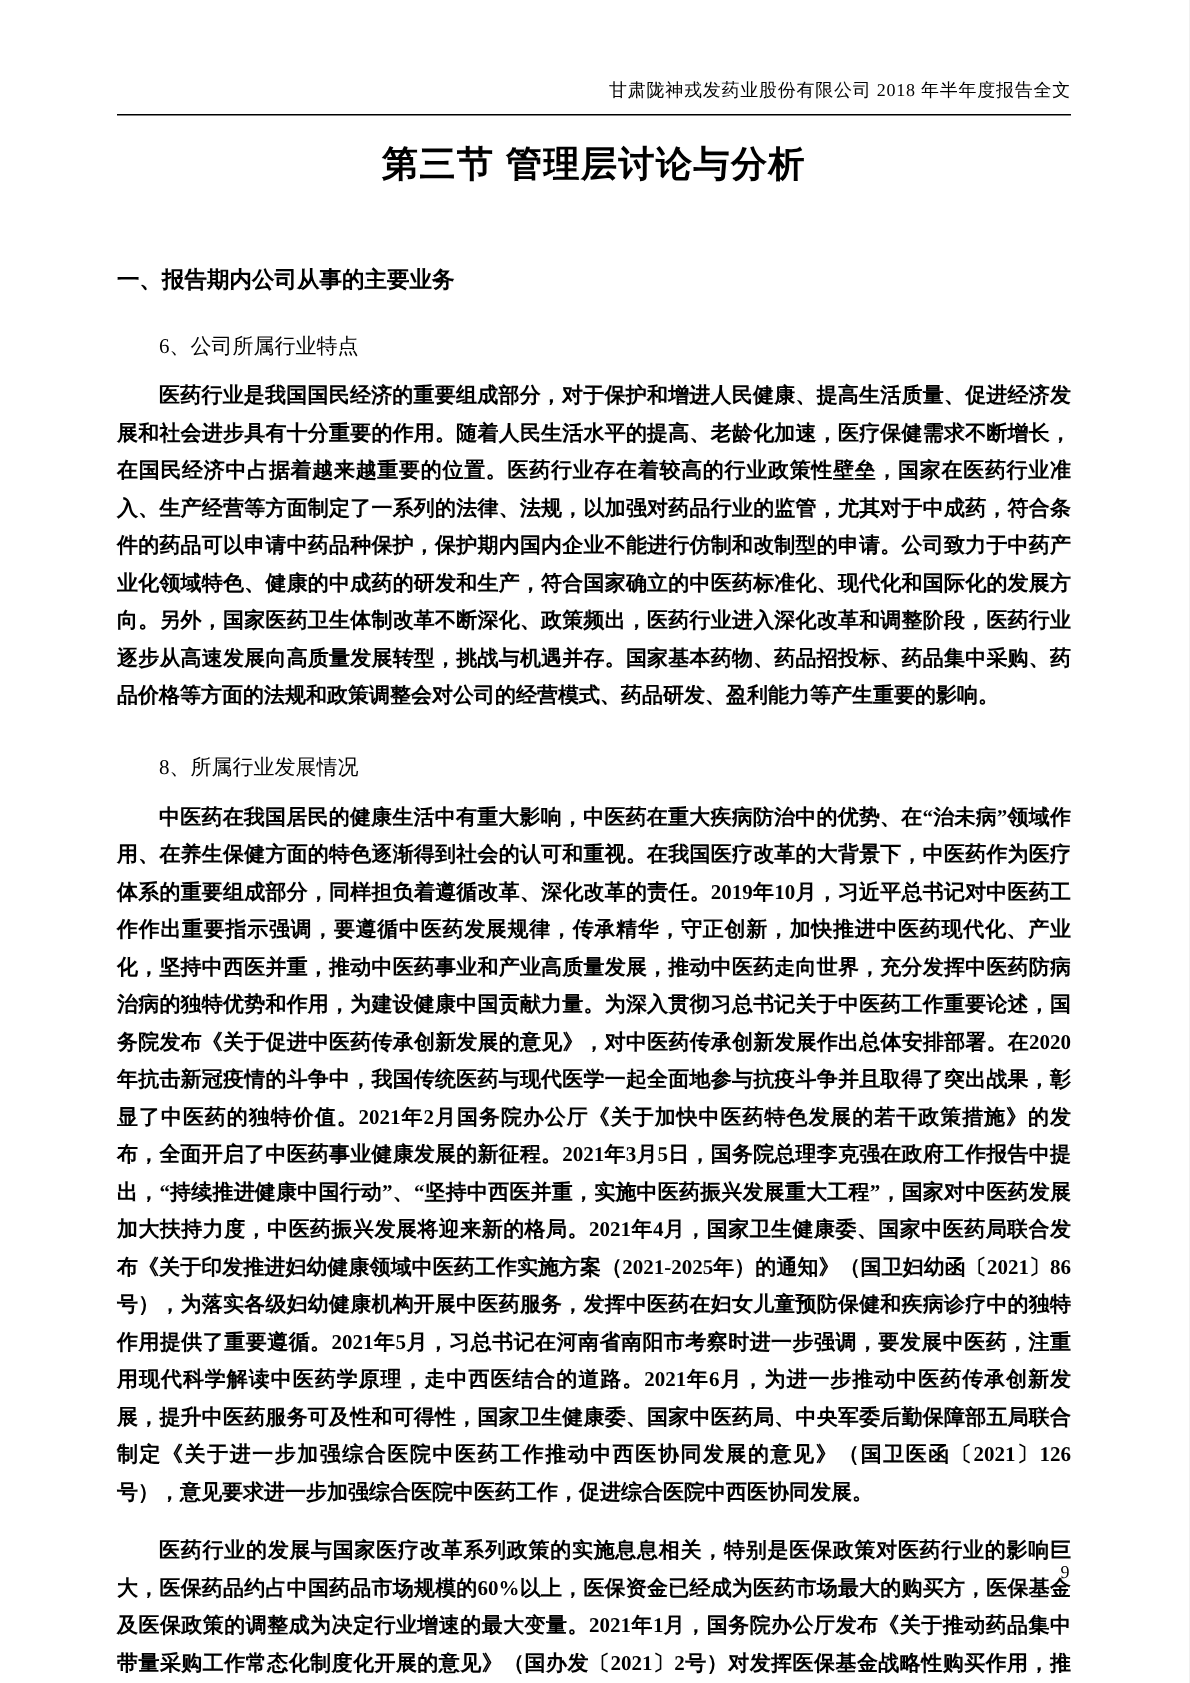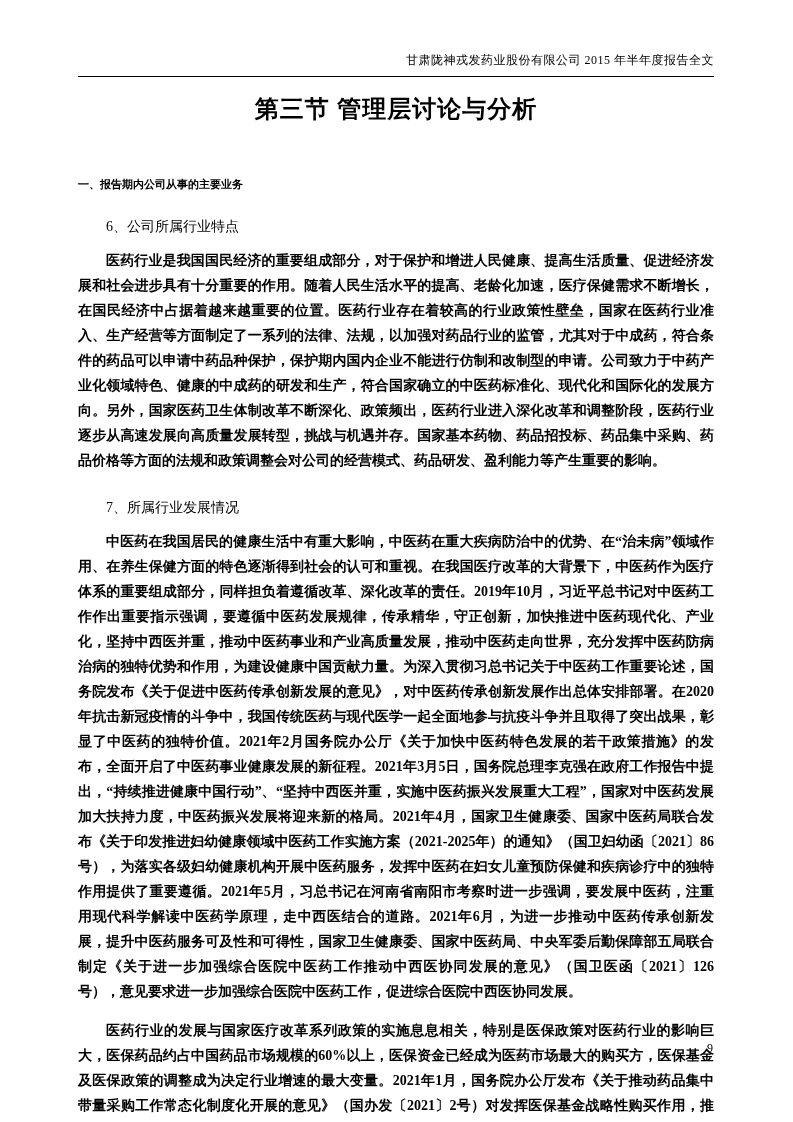--- a/index.html
+++ b/index.html
@@ -30,21 +30,21 @@
   }
   .doc-title {
     text-align: center;
     font-size: 24px;
     font-weight: bold;
     font-family: "Liberation Sans", sans-serif;
     letter-spacing: 1px;
   }
   .section-heading {
     margin-top: 52px;
-    font-size: 11px;
+    font-size: 15px;
     font-weight: bold;
     font-family: "Liberation Sans", sans-serif;
   }
   .sub-heading {
     margin-top: 26px;
     font-size: 14px;
     text-indent: 2em;
   }
   .para {
     margin-top: 12px;
@@ -60,31 +60,31 @@
     bottom: 66px;
     font-size: 12px;
   }
 </style>
 </head>
 <body>
 
 <div class="page">
   <div class="content">
 
-    <div class="doc-header">甘肃陇神戎发药业股份有限公司 2015 年半年度报告全文</div>
+    <div class="doc-header">甘肃陇神戎发药业股份有限公司 2018 年半年度报告全文</div>
 
     <h1 class="doc-title">第三节 管理层讨论与分析</h1>
 
     <div class="section-heading">一、报告期内公司从事的主要业务</div>
 
     <div class="sub-heading">6、公司所属行业特点</div>
 
     <p class="para">医药行业是我国国民经济的重要组成部分，对于保护和增进人民健康、提高生活质量、促进经济发展和社会进步具有十分重要的作用。随着人民生活水平的提高、老龄化加速，医疗保健需求不断增长，在国民经济中占据着越来越重要的位置。医药行业存在着较高的行业政策性壁垒，国家在医药行业准入、生产经营等方面制定了一系列的法律、法规，以加强对药品行业的监管，尤其对于中成药，符合条件的药品可以申请中药品种保护，保护期内国内企业不能进行仿制和改制型的申请。公司致力于中药产业化领域特色、健康的中成药的研发和生产，符合国家确立的中医药标准化、现代化和国际化的发展方向。另外，国家医药卫生体制改革不断深化、政策频出，医药行业进入深化改革和调整阶段，医药行业逐步从高速发展向高质量发展转型，挑战与机遇并存。国家基本药物、药品招投标、药品集中采购、药品价格等方面的法规和政策调整会对公司的经营模式、药品研发、盈利能力等产生重要的影响。</p>
 
-    <div class="sub-heading">7、所属行业发展情况</div>
+    <div class="sub-heading">8、所属行业发展情况</div>
 
     <p class="para">中医药在我国居民的健康生活中有重大影响，中医药在重大疾病防治中的优势、在“治未病”领域作用、在养生保健方面的特色逐渐得到社会的认可和重视。在我国医疗改革的大背景下，中医药作为医疗体系的重要组成部分，同样担负着遵循改革、深化改革的责任。2019年10月，习近平总书记对中医药工作作出重要指示强调，要遵循中医药发展规律，传承精华，守正创新，加快推进中医药现代化、产业化，坚持中西医并重，推动中医药事业和产业高质量发展，推动中医药走向世界，充分发挥中医药防病治病的独特优势和作用，为建设健康中国贡献力量。为深入贯彻习总书记关于中医药工作重要论述，国务院发布《关于促进中医药传承创新发展的意见》，对中医药传承创新发展作出总体安排部署。在2020年抗击新冠疫情的斗争中，我国传统医药与现代医学一起全面地参与抗疫斗争并且取得了突出战果，彰显了中医药的独特价值。2021年2月国务院办公厅《关于加快中医药特色发展的若干政策措施》的发布，全面开启了中医药事业健康发展的新征程。2021年3月5日，国务院总理李克强在政府工作报告中提出，“持续推进健康中国行动”、“坚持中西医并重，实施中医药振兴发展重大工程”，国家对中医药发展加大扶持力度，中医药振兴发展将迎来新的格局。2021年4月，国家卫生健康委、国家中医药局联合发布《关于印发推进妇幼健康领域中医药工作实施方案（2021-2025年）的通知》（国卫妇幼函〔2021〕86号），为落实各级妇幼健康机构开展中医药服务，发挥中医药在妇女儿童预防保健和疾病诊疗中的独特作用提供了重要遵循。2021年5月，习总书记在河南省南阳市考察时进一步强调，要发展中医药，注重用现代科学解读中医药学原理，走中西医结合的道路。2021年6月，为进一步推动中医药传承创新发展，提升中医药服务可及性和可得性，国家卫生健康委、国家中医药局、中央军委后勤保障部五局联合制定《关于进一步加强综合医院中医药工作推动中西医协同发展的意见》（国卫医函〔2021〕126号），意见要求进一步加强综合医院中医药工作，促进综合医院中西医协同发展。</p>
 
     <p class="para">医药行业的发展与国家医疗改革系列政策的实施息息相关，特别是医保政策对医药行业的影响巨大，医保药品约占中国药品市场规模的60%以上，医保资金已经成为医药市场最大的购买方，医保基金及医保政策的调整成为决定行业增速的最大变量。2021年1月，国务院办公厅发布《关于推动药品集中带量采购工作常态化制度化开展的意见》（国办发〔2021〕2号）对发挥医保基金战略性购买作用，推动药品集中带量采购工作常态化制度化开展作出指示。2021年5月，《国务院办公厅关于印发深化医药卫生体制改革2021年重点工作任务的通知》（国办发〔2021〕20号）指出，要完善符合中医药特点的医保支付政策。</p>
 
   </div>
 
   <div class="page-number">9</div>
 </div>
 

